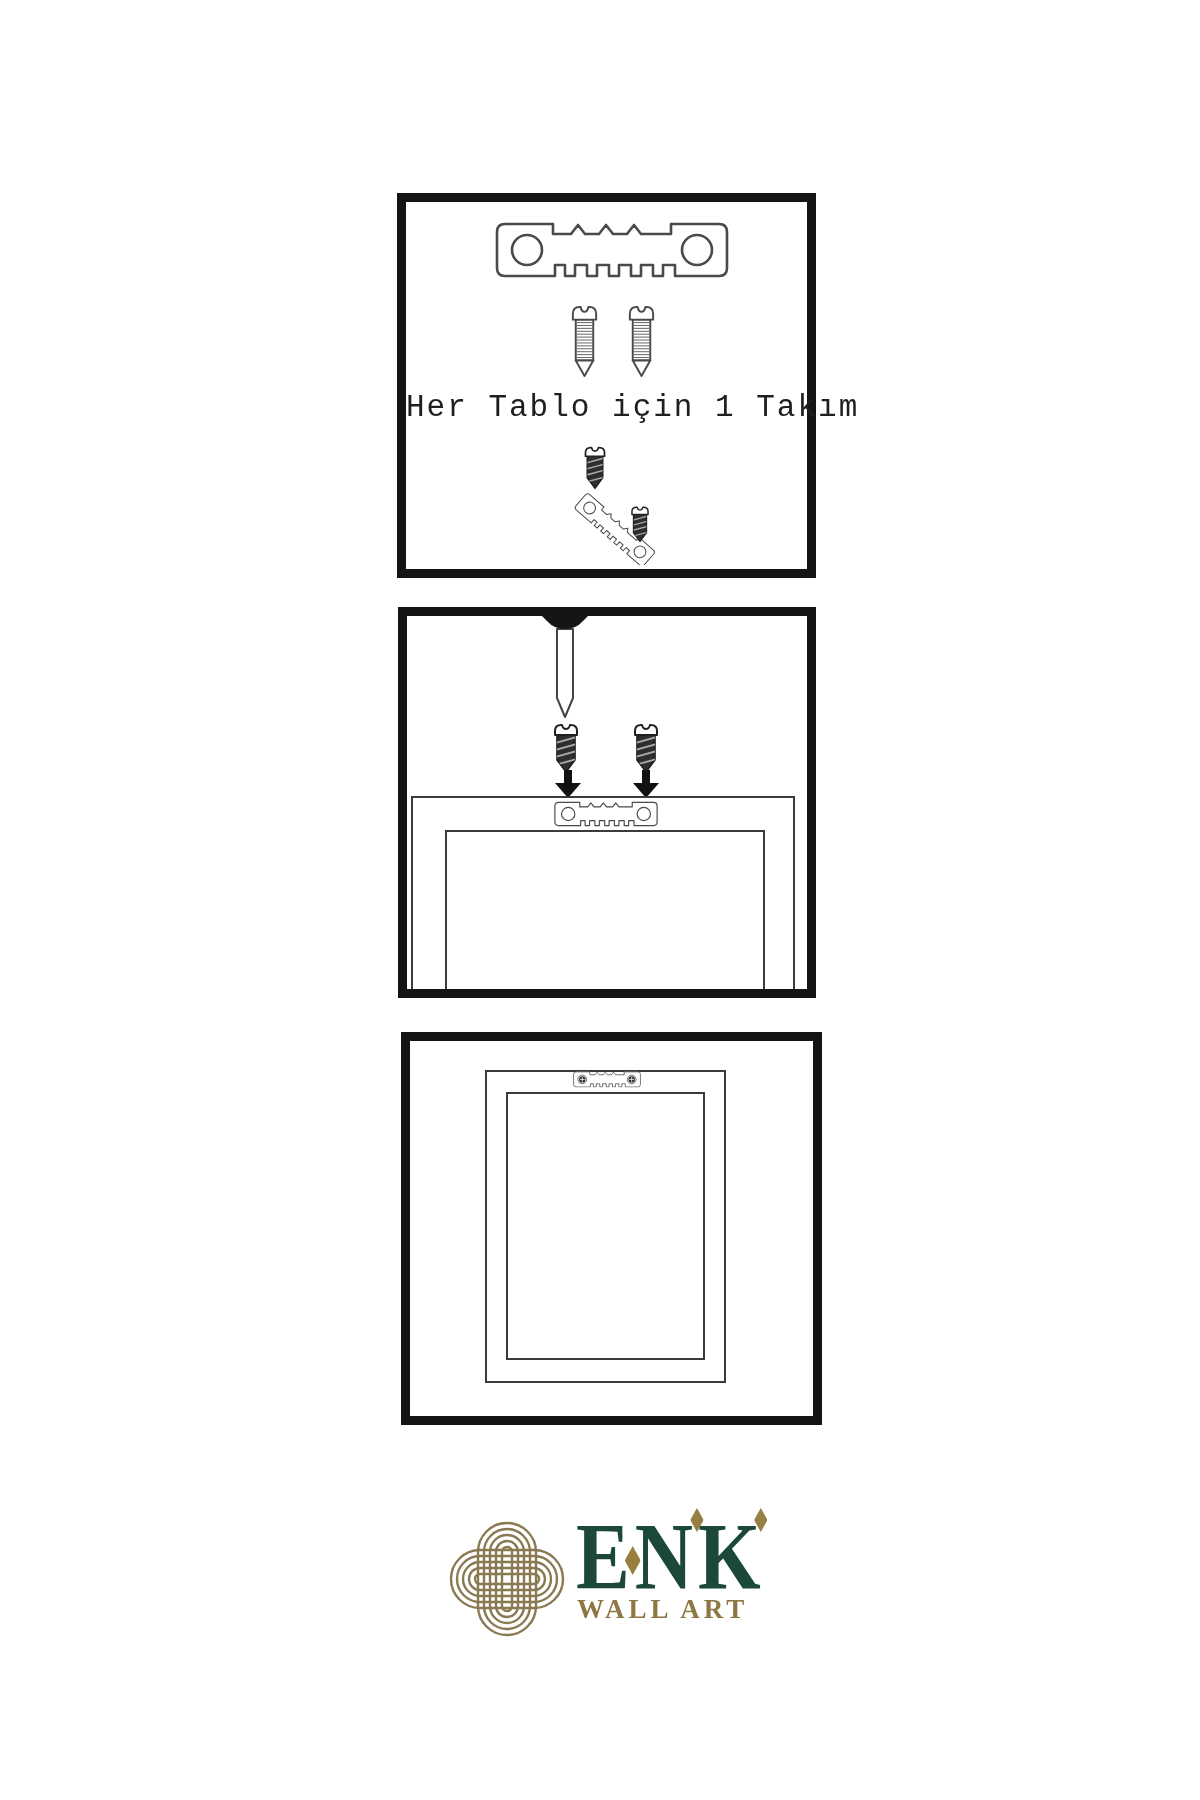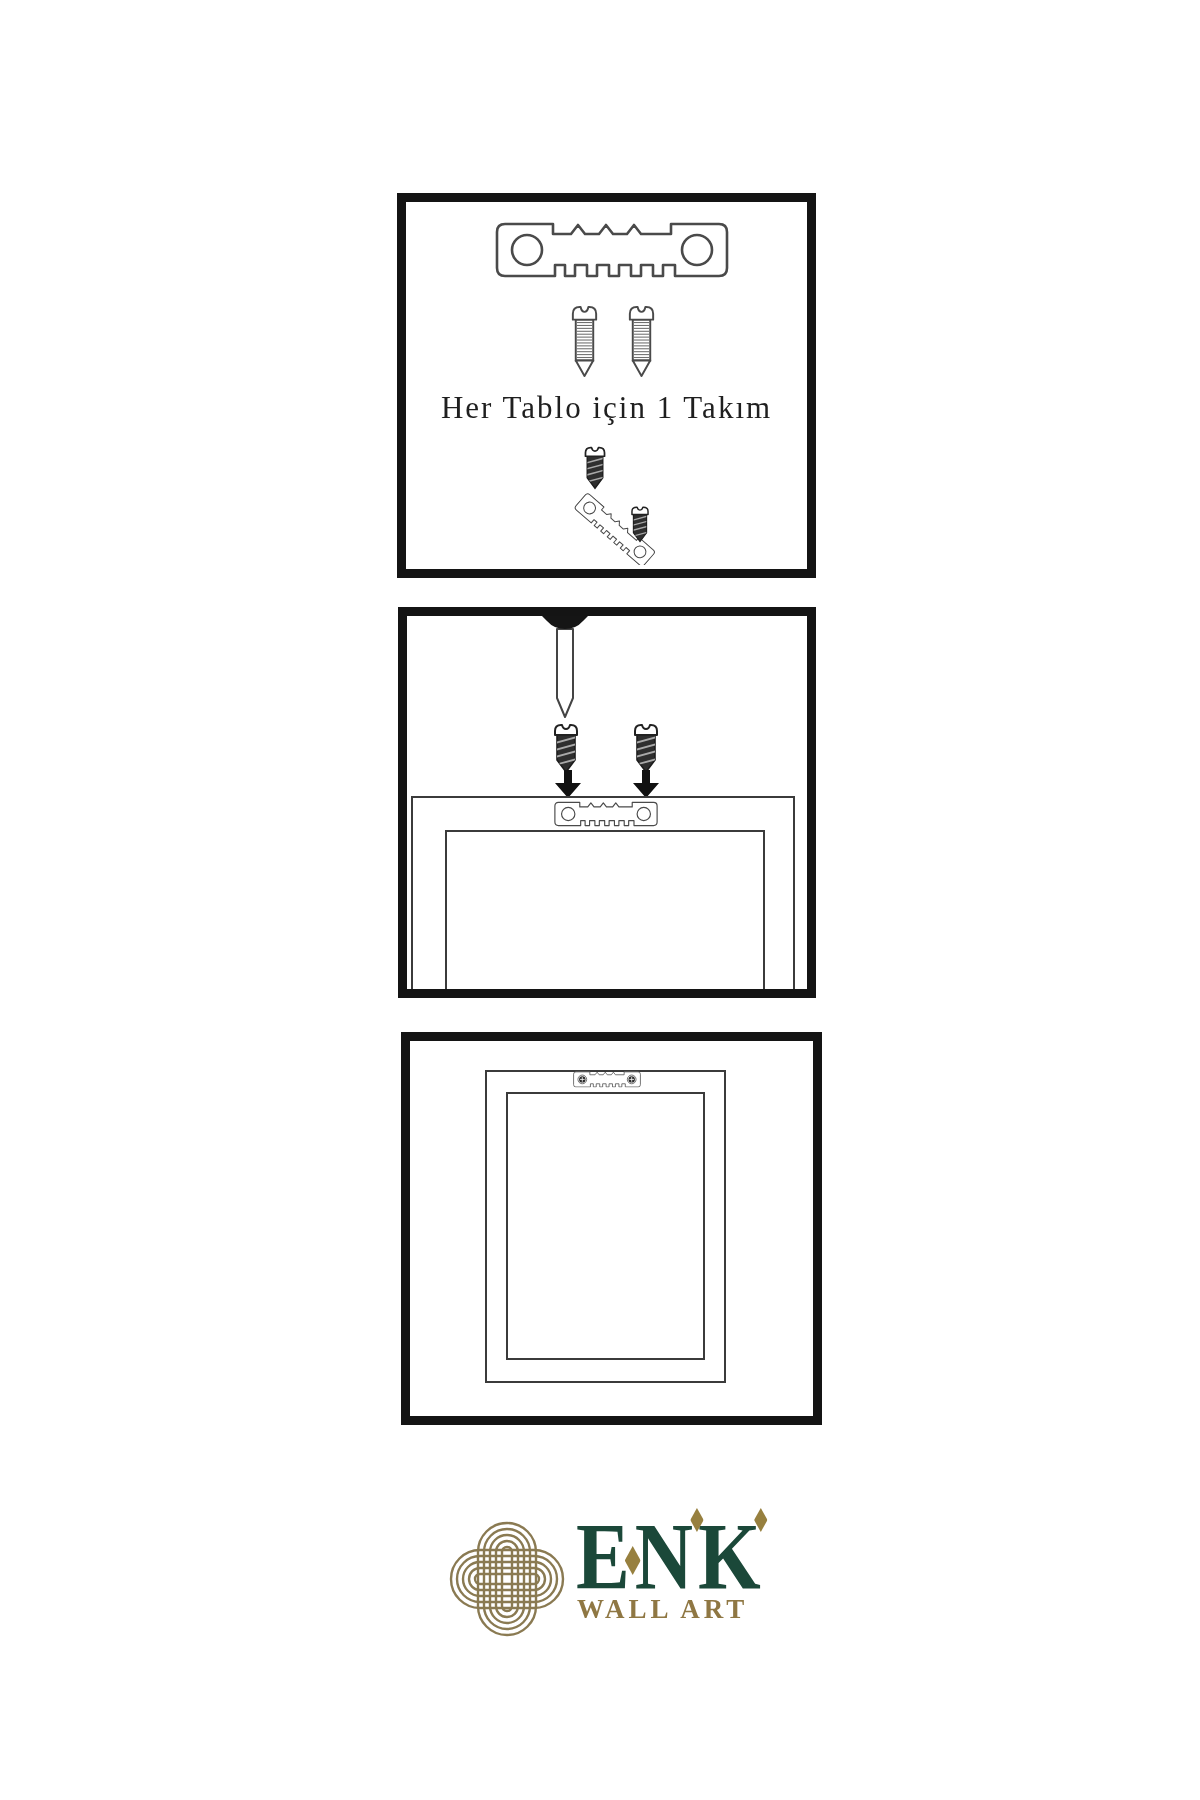--- a/index.html
+++ b/index.html
@@ -6,21 +6,21 @@
   .canvas{position:relative;width:1200px;height:1800px;background:#ffffff;overflow:hidden;
           font-family:"Liberation Serif", serif;}
   .panel{position:absolute;border:9px solid #141414;background:#ffffff;box-sizing:border-box;}
   #panel1{left:397px;top:193px;width:419px;height:385px;}
   #panel2{left:398px;top:607px;width:418px;height:391px;}
   #panel3{left:401px;top:1032px;width:421px;height:393px;}
   .abs{position:absolute;}
   .rectline{position:absolute;border:2px solid #3b3b3b;background:#ffffff;box-sizing:border-box;}
   .cut-bottom{border-bottom:none;}
   .caption{position:absolute;left:0;right:0;text-align:center;
-           font-size:31px;letter-spacing:2px;color:#1f1f1f;white-space:nowrap;}
+           font-size:31px;letter-spacing:2px;color:#1f1f1f;white-space:nowrap;font-family:Liberation Mono, monospace;}
   
   .knot{position:absolute;left:447px;top:1512px;}
   .wordmark{position:absolute;left:576px;top:1514px;width:260px;height:86px;
             font-weight:700;font-size:96px;line-height:86px;color:#1b4839;
             letter-spacing:6px;transform:scaleX(0.84);transform-origin:left top;white-space:nowrap;}
   .wordmark .letter{display:inline-block;}
   .diamond{position:absolute;background:#97803f;
            clip-path:polygon(50% 0,100% 50%,50% 100%,0 50%);}
   .d-mid{left:58px;top:32px;width:19px;height:29px;}
   .d-n{left:136px;top:-6px;width:16px;height:24px;}

